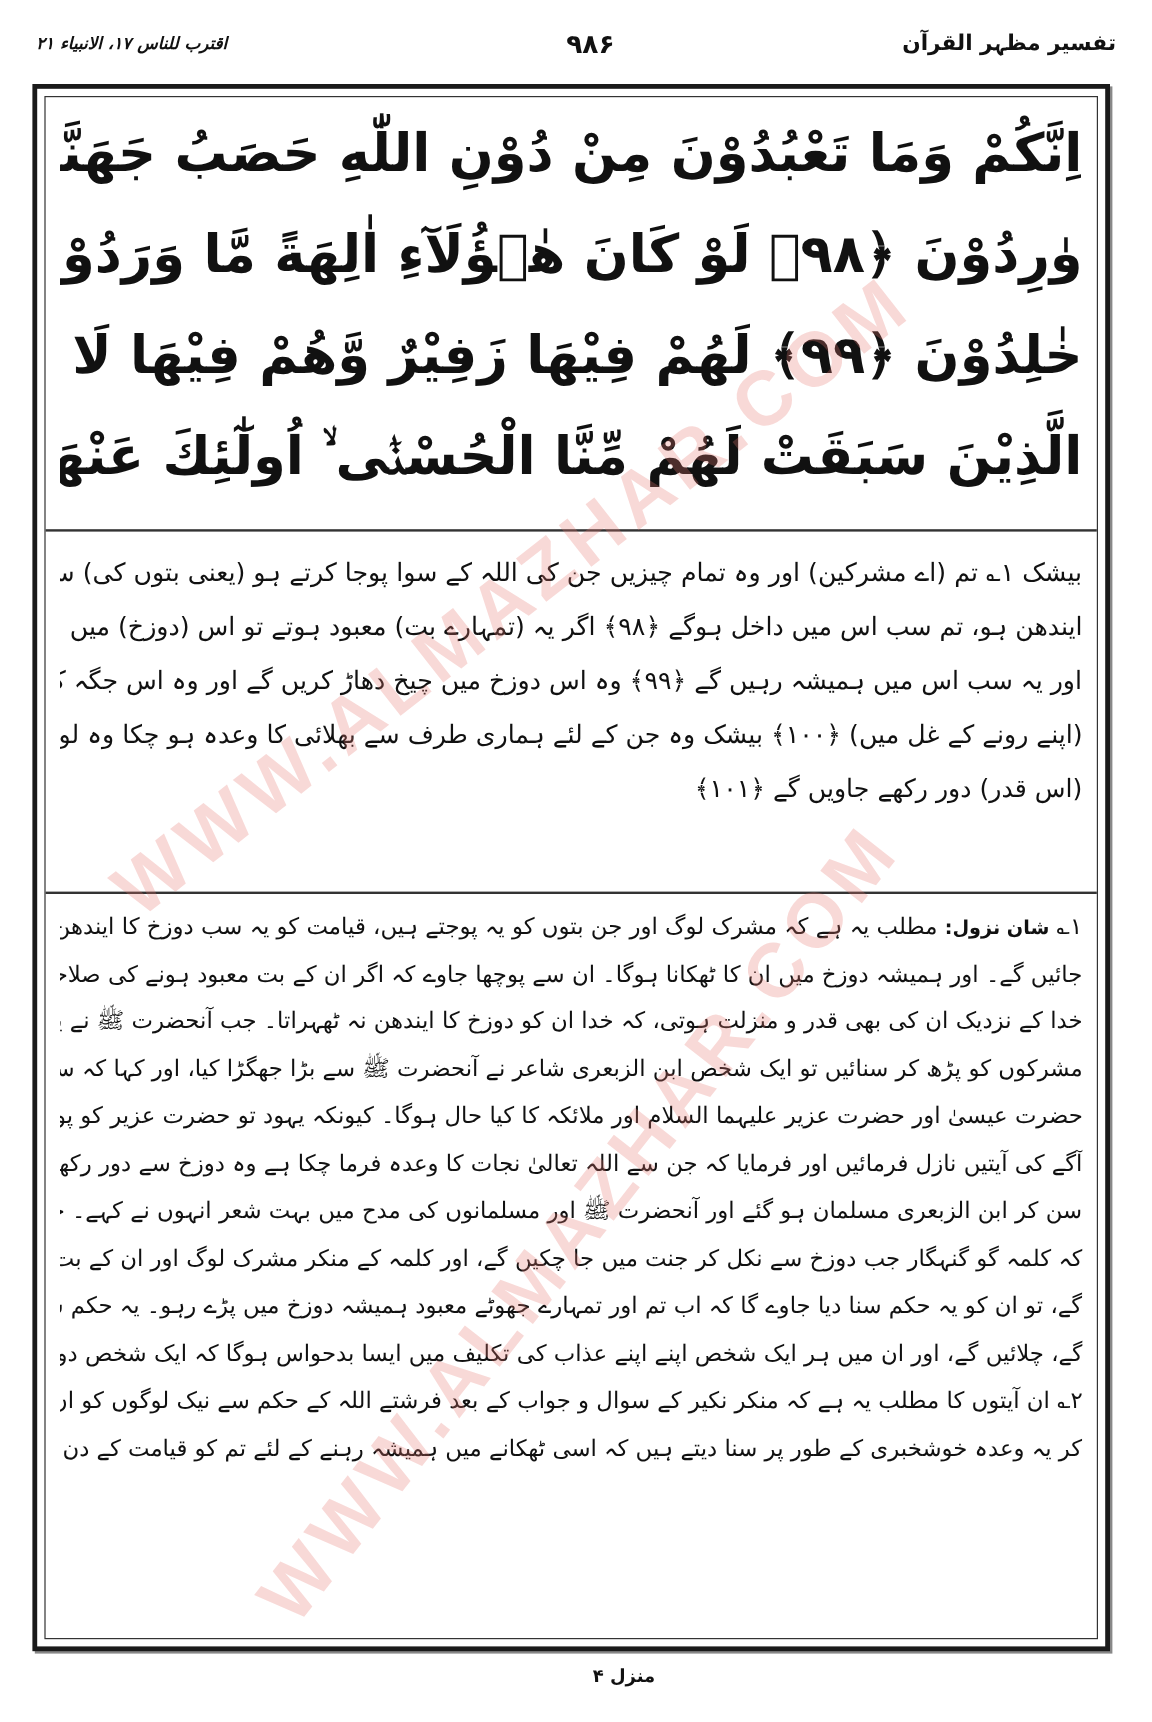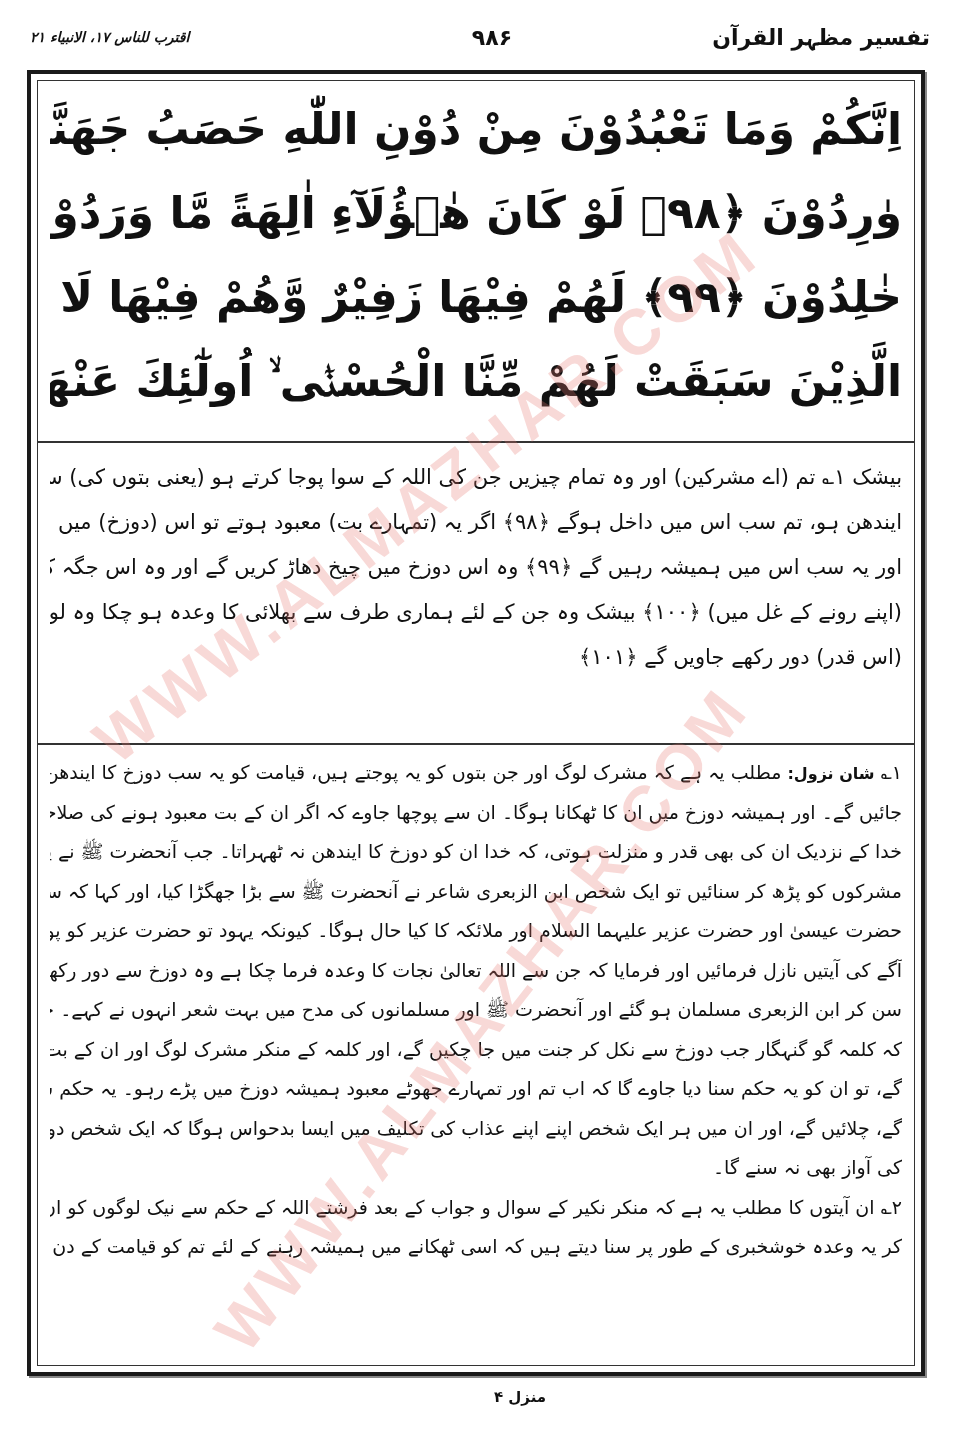--- a/index.html
+++ b/index.html
@@ -20,21 +20,21 @@
     top: 25px;
     left: 30px;
     width: 900px;
     height: 34px;
     direction: rtl;
   }
   .header .book-title {
     position: absolute;
     right: 0;
     top: 0;
-    font-size: 22px;
+    font-size: 18px;
     font-weight: bold;
   }
   .header .page-number {
     position: absolute;
     left: 50%;
     transform: translateX(-50%);
     top: 0;
     font-size: 22px;
     font-weight: bold;
     margin-left: 12px;
@@ -191,21 +191,20 @@
         </div>
         <div class="line">جائیں گے۔ اور ہمیشہ دوزخ میں ان کا ٹھکانا ہوگا۔ ان سے پوچھا جاوے کہ اگر ان کے بت معبود ہونے کی صلاحیت رکھتے تو</div>
         <div class="line">خدا کے نزدیک ان کی بھی قدر و منزلت ہوتی، کہ خدا ان کو دوزخ کا ایندھن نہ ٹھہراتا۔ جب آنحضرت ﷺ نے یہ آیتیں</div>
         <div class="line">مشرکوں کو پڑھ کر سنائیں تو ایک شخص ابن الزبعری شاعر نے آنحضرت ﷺ سے بڑا جھگڑا کیا، اور کہا کہ سوا اللہ تعالیٰ کے</div>
         <div class="line">حضرت عیسیٰ اور حضرت عزیر علیہما السلام اور ملائکہ کا کیا حال ہوگا۔ کیونکہ یہود تو حضرت عزیر کو پوجتے ہیں۔ اس پر اللہ تعالیٰ نے</div>
         <div class="line">آگے کی آیتیں نازل فرمائیں اور فرمایا کہ جن سے اللہ تعالیٰ نجات کا وعدہ فرما چکا ہے وہ دوزخ سے دور رکھے گئے ہیں۔ پھر یہ</div>
         <div class="line">سن کر ابن الزبعری مسلمان ہو گئے اور آنحضرت ﷺ اور مسلمانوں کی مدح میں بہت شعر انہوں نے کہے۔ حاصل یہ ہے</div>
         <div class="line">کہ کلمہ گو گنہگار جب دوزخ سے نکل کر جنت میں جا چکیں گے، اور کلمہ کے منکر مشرک لوگ اور ان کے بت دوزخ میں رہ جاویں</div>
         <div class="line">گے، تو ان کو یہ حکم سنا دیا جاوے گا کہ اب تم اور تمہارے جھوٹے معبود ہمیشہ دوزخ میں پڑے رہو۔ یہ حکم سن کر یہ لوگ روئیں</div>
         <div class="line">گے، چلائیں گے، اور ان میں ہر ایک شخص اپنے اپنے عذاب کی تکلیف میں ایسا بدحواس ہوگا کہ ایک شخص دوسرے کے رونے</div>
-        <div class="line last">کی آواز بھی نہ سنے گا۔</div>
         <div class="line">۲؎ ان آیتوں کا مطلب یہ ہے کہ منکر نکیر کے سوال و جواب کے بعد فرشتے اللہ کے حکم سے نیک لوگوں کو ان کا جنت کا ٹھکانا دکھا</div>
         <div class="line">کر یہ وعدہ خوشخبری کے طور پر سنا دیتے ہیں کہ اسی ٹھکانے میں ہمیشہ رہنے کے لئے تم کو قیامت کے دن دوبارہ زندہ کیا جاوے</div>
       </div>
     </div>
 
   </div>
 </div>
 
 <div class="watermark wm1">WWW.ALMAZHAR.COM</div>
 <div class="watermark wm2">WWW.ALMAZHAR.COM</div>

